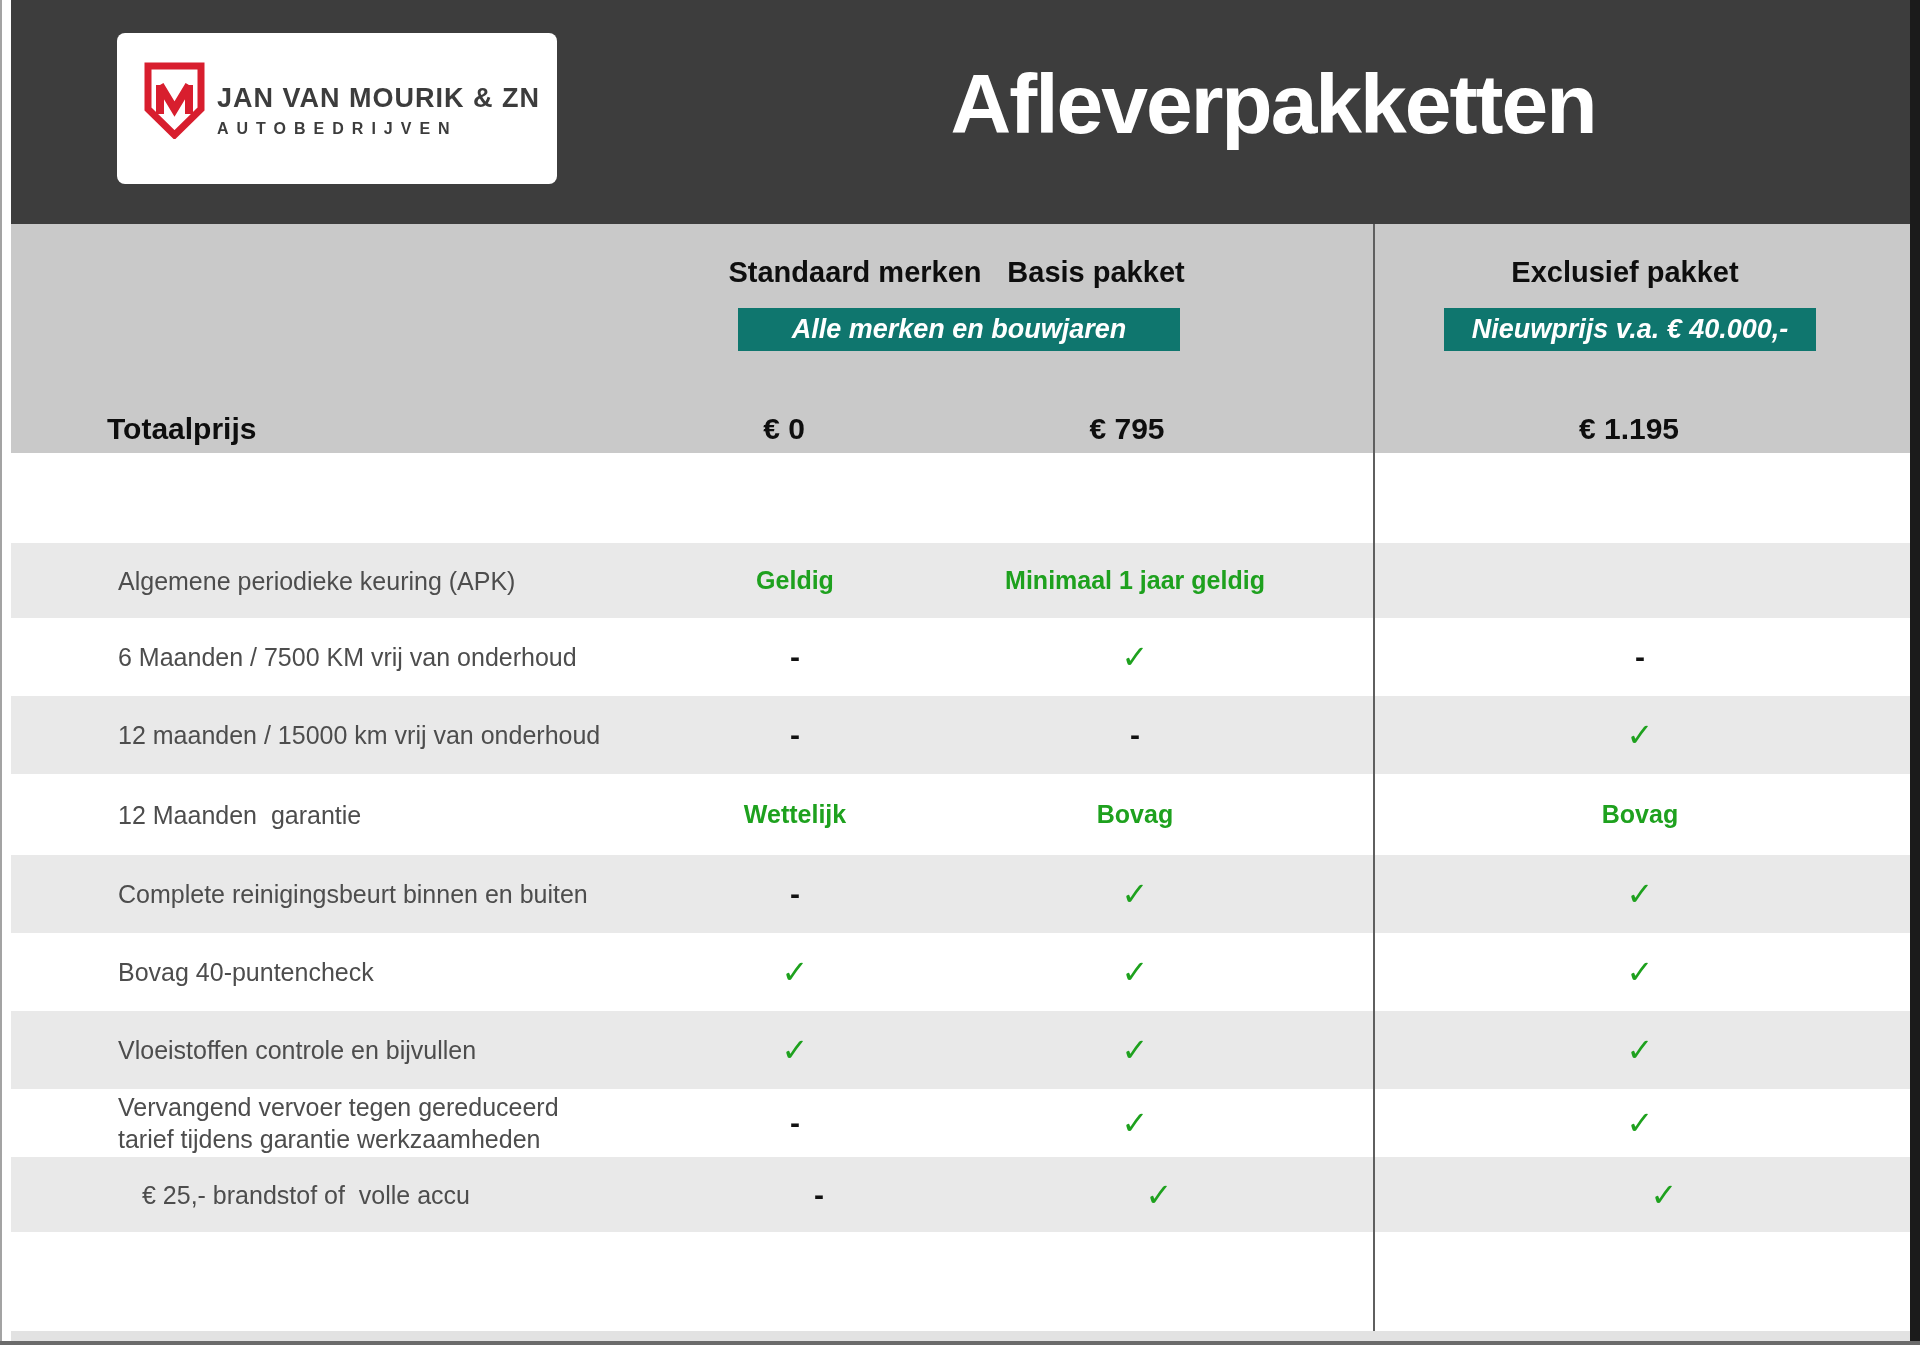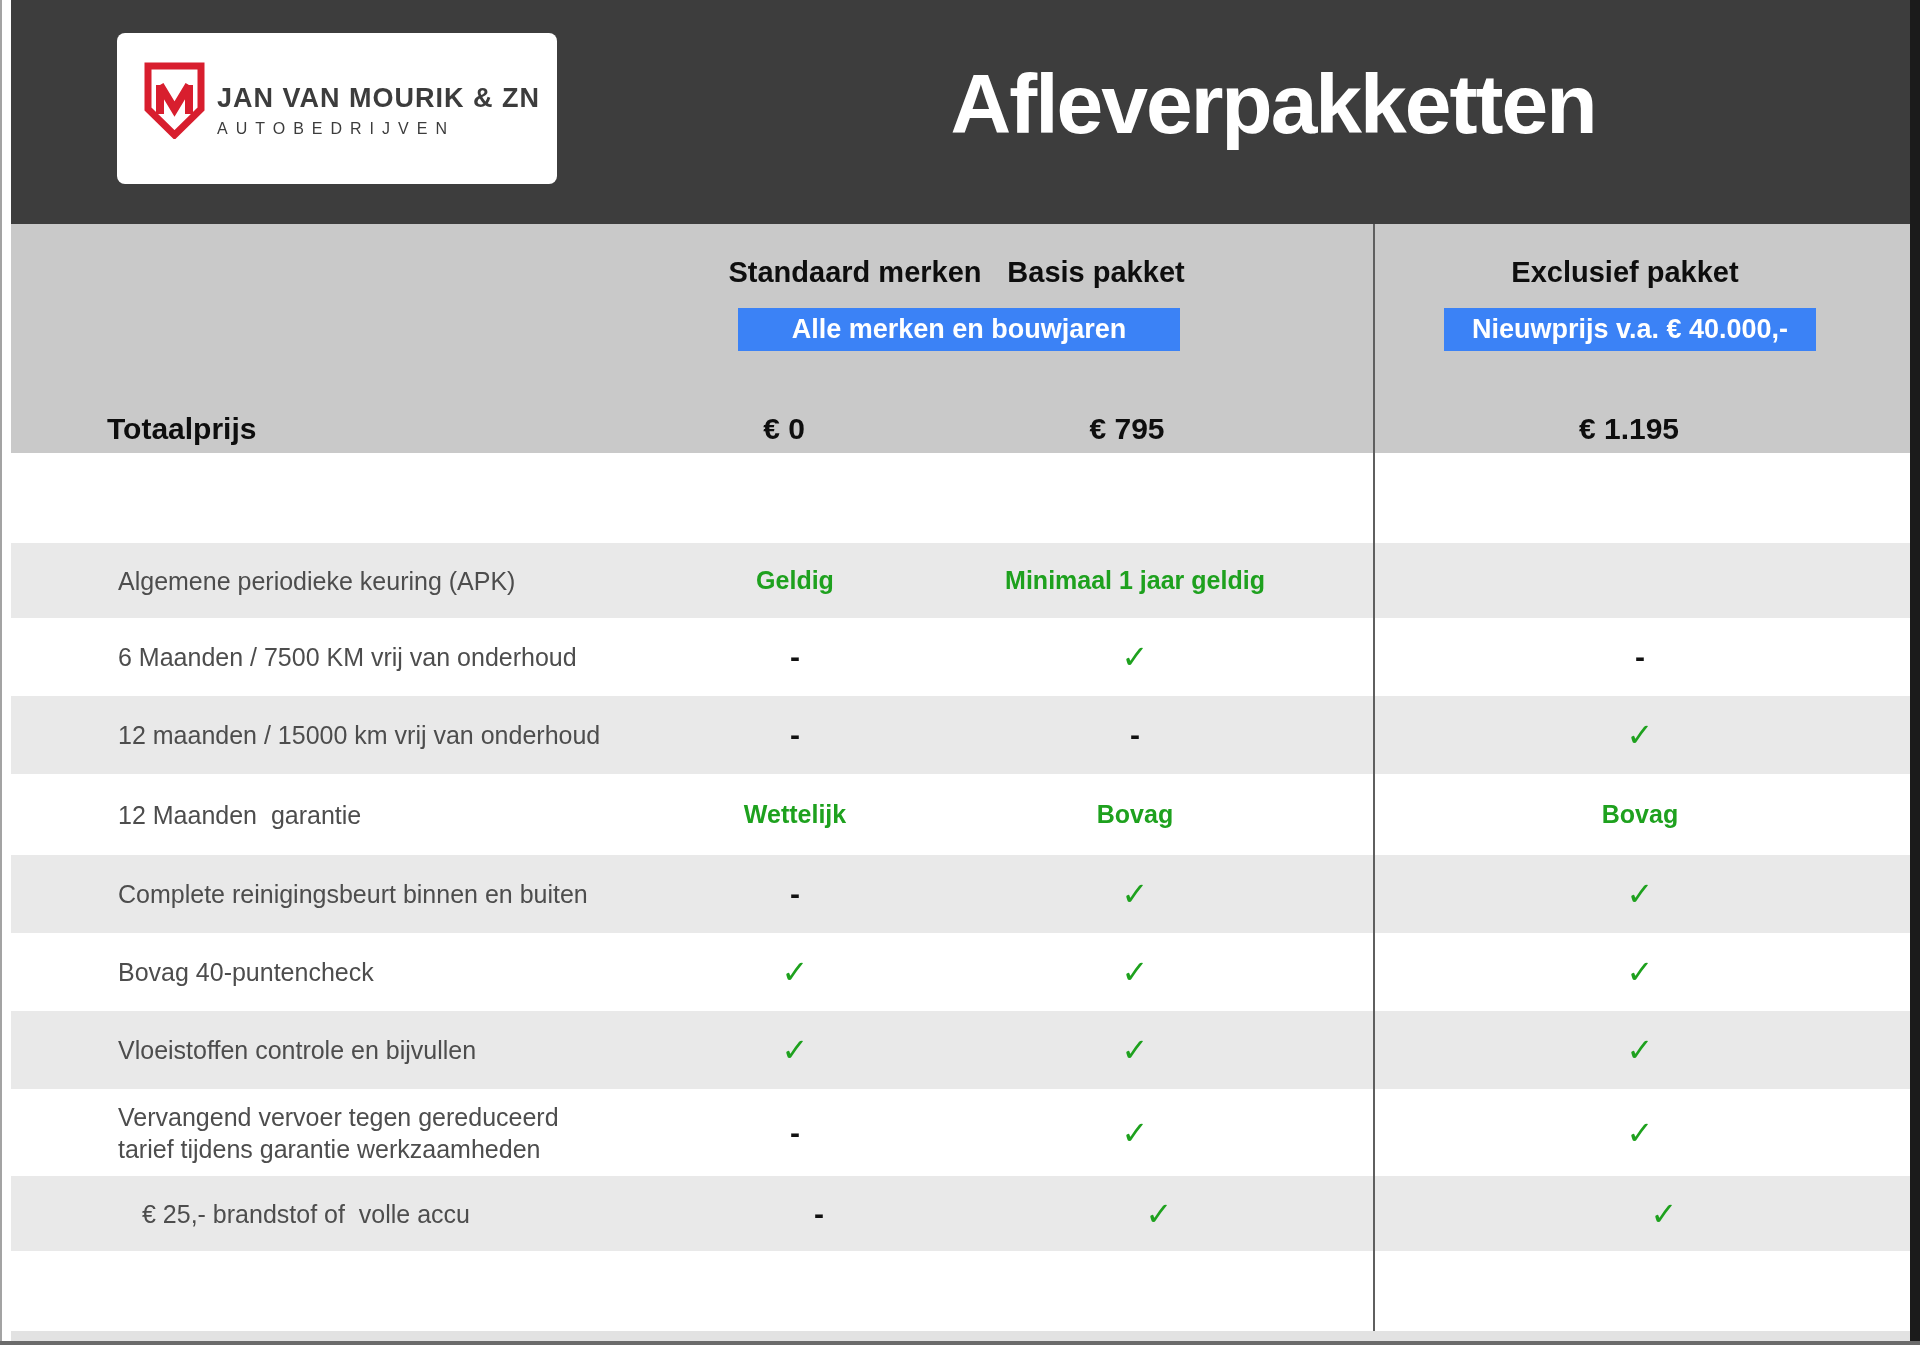--- a/index.html
+++ b/index.html
@@ -20,56 +20,56 @@
     position:absolute;left:1262px;top:56px;transform:translateX(-50%);
     margin:0;color:#ffffff;font-size:84px;font-weight:700;letter-spacing:-2px;white-space:nowrap;
   }
   .logo-card{
     position:absolute;left:106px;top:33px;width:440px;height:151px;
     background:#ffffff;border-radius:8px;
   }
   .logo-shield{position:absolute;left:27px;top:29px;width:61px;height:77px;}
   .logo-text{position:absolute;left:100px;top:50px;}
   .logo-line1{font-size:27px;font-weight:700;color:#3c3c3c;letter-spacing:1px;white-space:nowrap;}
-  .logo-line2{font-size:16px;font-weight:400;color:#3c3c3c;letter-spacing:8px;margin-top:6px;white-space:nowrap;}
+  .logo-line2{font-size:16px;font-weight:700;color:#3c3c3c;letter-spacing:8px;margin-top:6px;white-space:nowrap;}
 
   
   .band{position:absolute;left:11px;top:224px;width:1899px;height:229px;background:#c9c9c9;}
   .col-header{
     position:absolute;top:256px;transform:translateX(-50%);
     font-size:29px;font-weight:700;color:#0e0e0e;white-space:nowrap;
   }
   .col-header.standaard{left:855px;}
   .col-header.basis{left:1096px;}
   .col-header.exclusief{left:1625px;}
   .badge{
-    position:absolute;top:308px;height:43px;background:#3b82f6;
+    position:absolute;top:308px;height:43px;background:#0f766e;
     display:flex;align-items:center;justify-content:center;
-    color:#ffffff;font-size:27px;font-weight:700;white-space:nowrap;
+    color:#ffffff;font-size:27px;font-weight:700;white-space:nowrap;font-style:italic;
   }
   .badge.merken{left:738px;width:442px;}
   .badge.nieuwprijs{left:1444px;width:372px;}
   .totals-label{
     position:absolute;left:107px;top:412px;font-size:30px;font-weight:700;color:#0e0e0e;white-space:nowrap;
   }
   .total-price{
     position:absolute;top:412px;transform:translateX(-50%);
     font-size:30px;font-weight:700;color:#0e0e0e;white-space:nowrap;
   }
   .total-price.standaard{left:784px;}
   .total-price.basis{left:1127px;}
   .total-price.exclusief{left:1629px;}
 
   
   .feature-rows{position:absolute;left:11px;top:543px;width:1899px;}
   .frow{display:grid;grid-template-columns:609px 350px 330px 610px;height:78px;background:#ffffff;}
   .frow.stripe{background:#e9e9e9;}
   .frow:nth-child(1){height:75px;}
   .frow:nth-child(4){height:81px;}
-  .frow:nth-child(8){height:87px;}
+  .frow:nth-child(8){height:68px;}
   .frow:nth-child(9){height:75px;padding-left:24px;}
   .flabel{
     display:flex;align-items:center;padding-left:107px;box-sizing:border-box;
     font-size:25px;color:#4d4d4d;line-height:1.28;white-space:pre-wrap;
   }
   .fcell{display:flex;align-items:center;justify-content:center;}
   .fcell.exclusief{padding-left:70px;}
   .gtext{color:#1ea11e;font-size:25px;font-weight:700;white-space:nowrap;}
   .check{color:#1ea11e;font-size:32px;font-weight:700;line-height:1;}
   .dash{color:#111111;font-size:30px;font-weight:700;line-height:1;}

